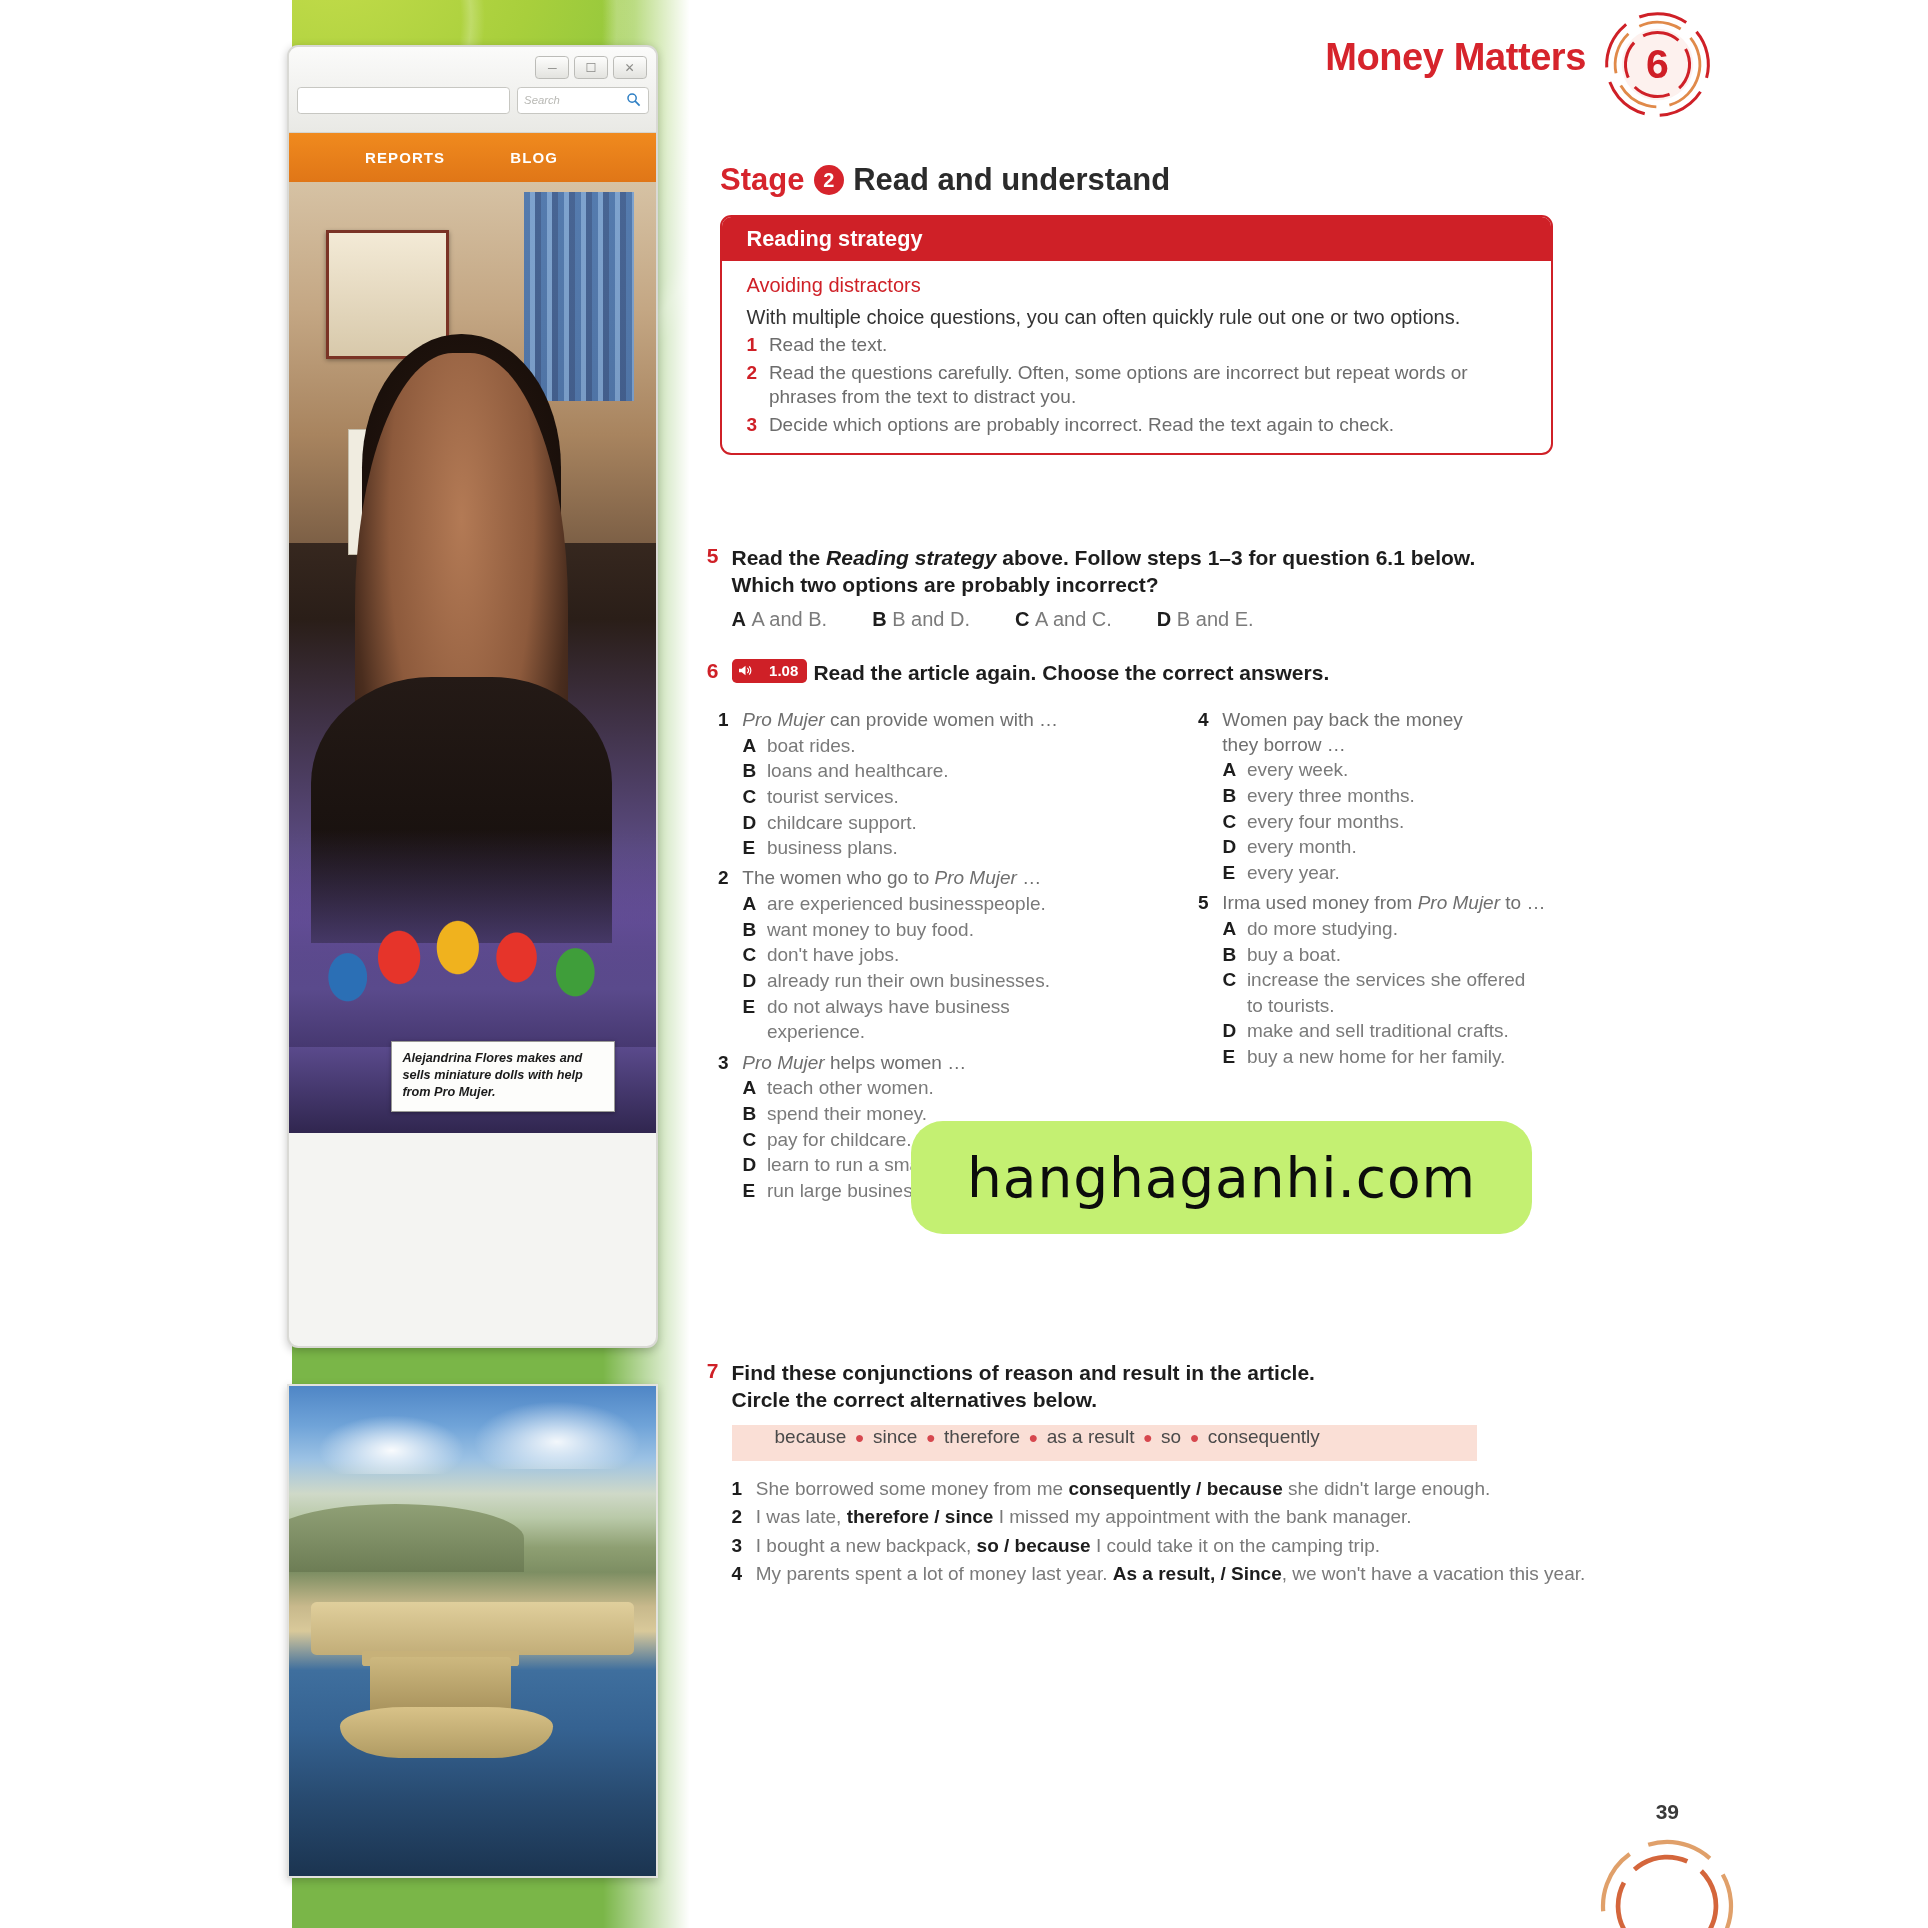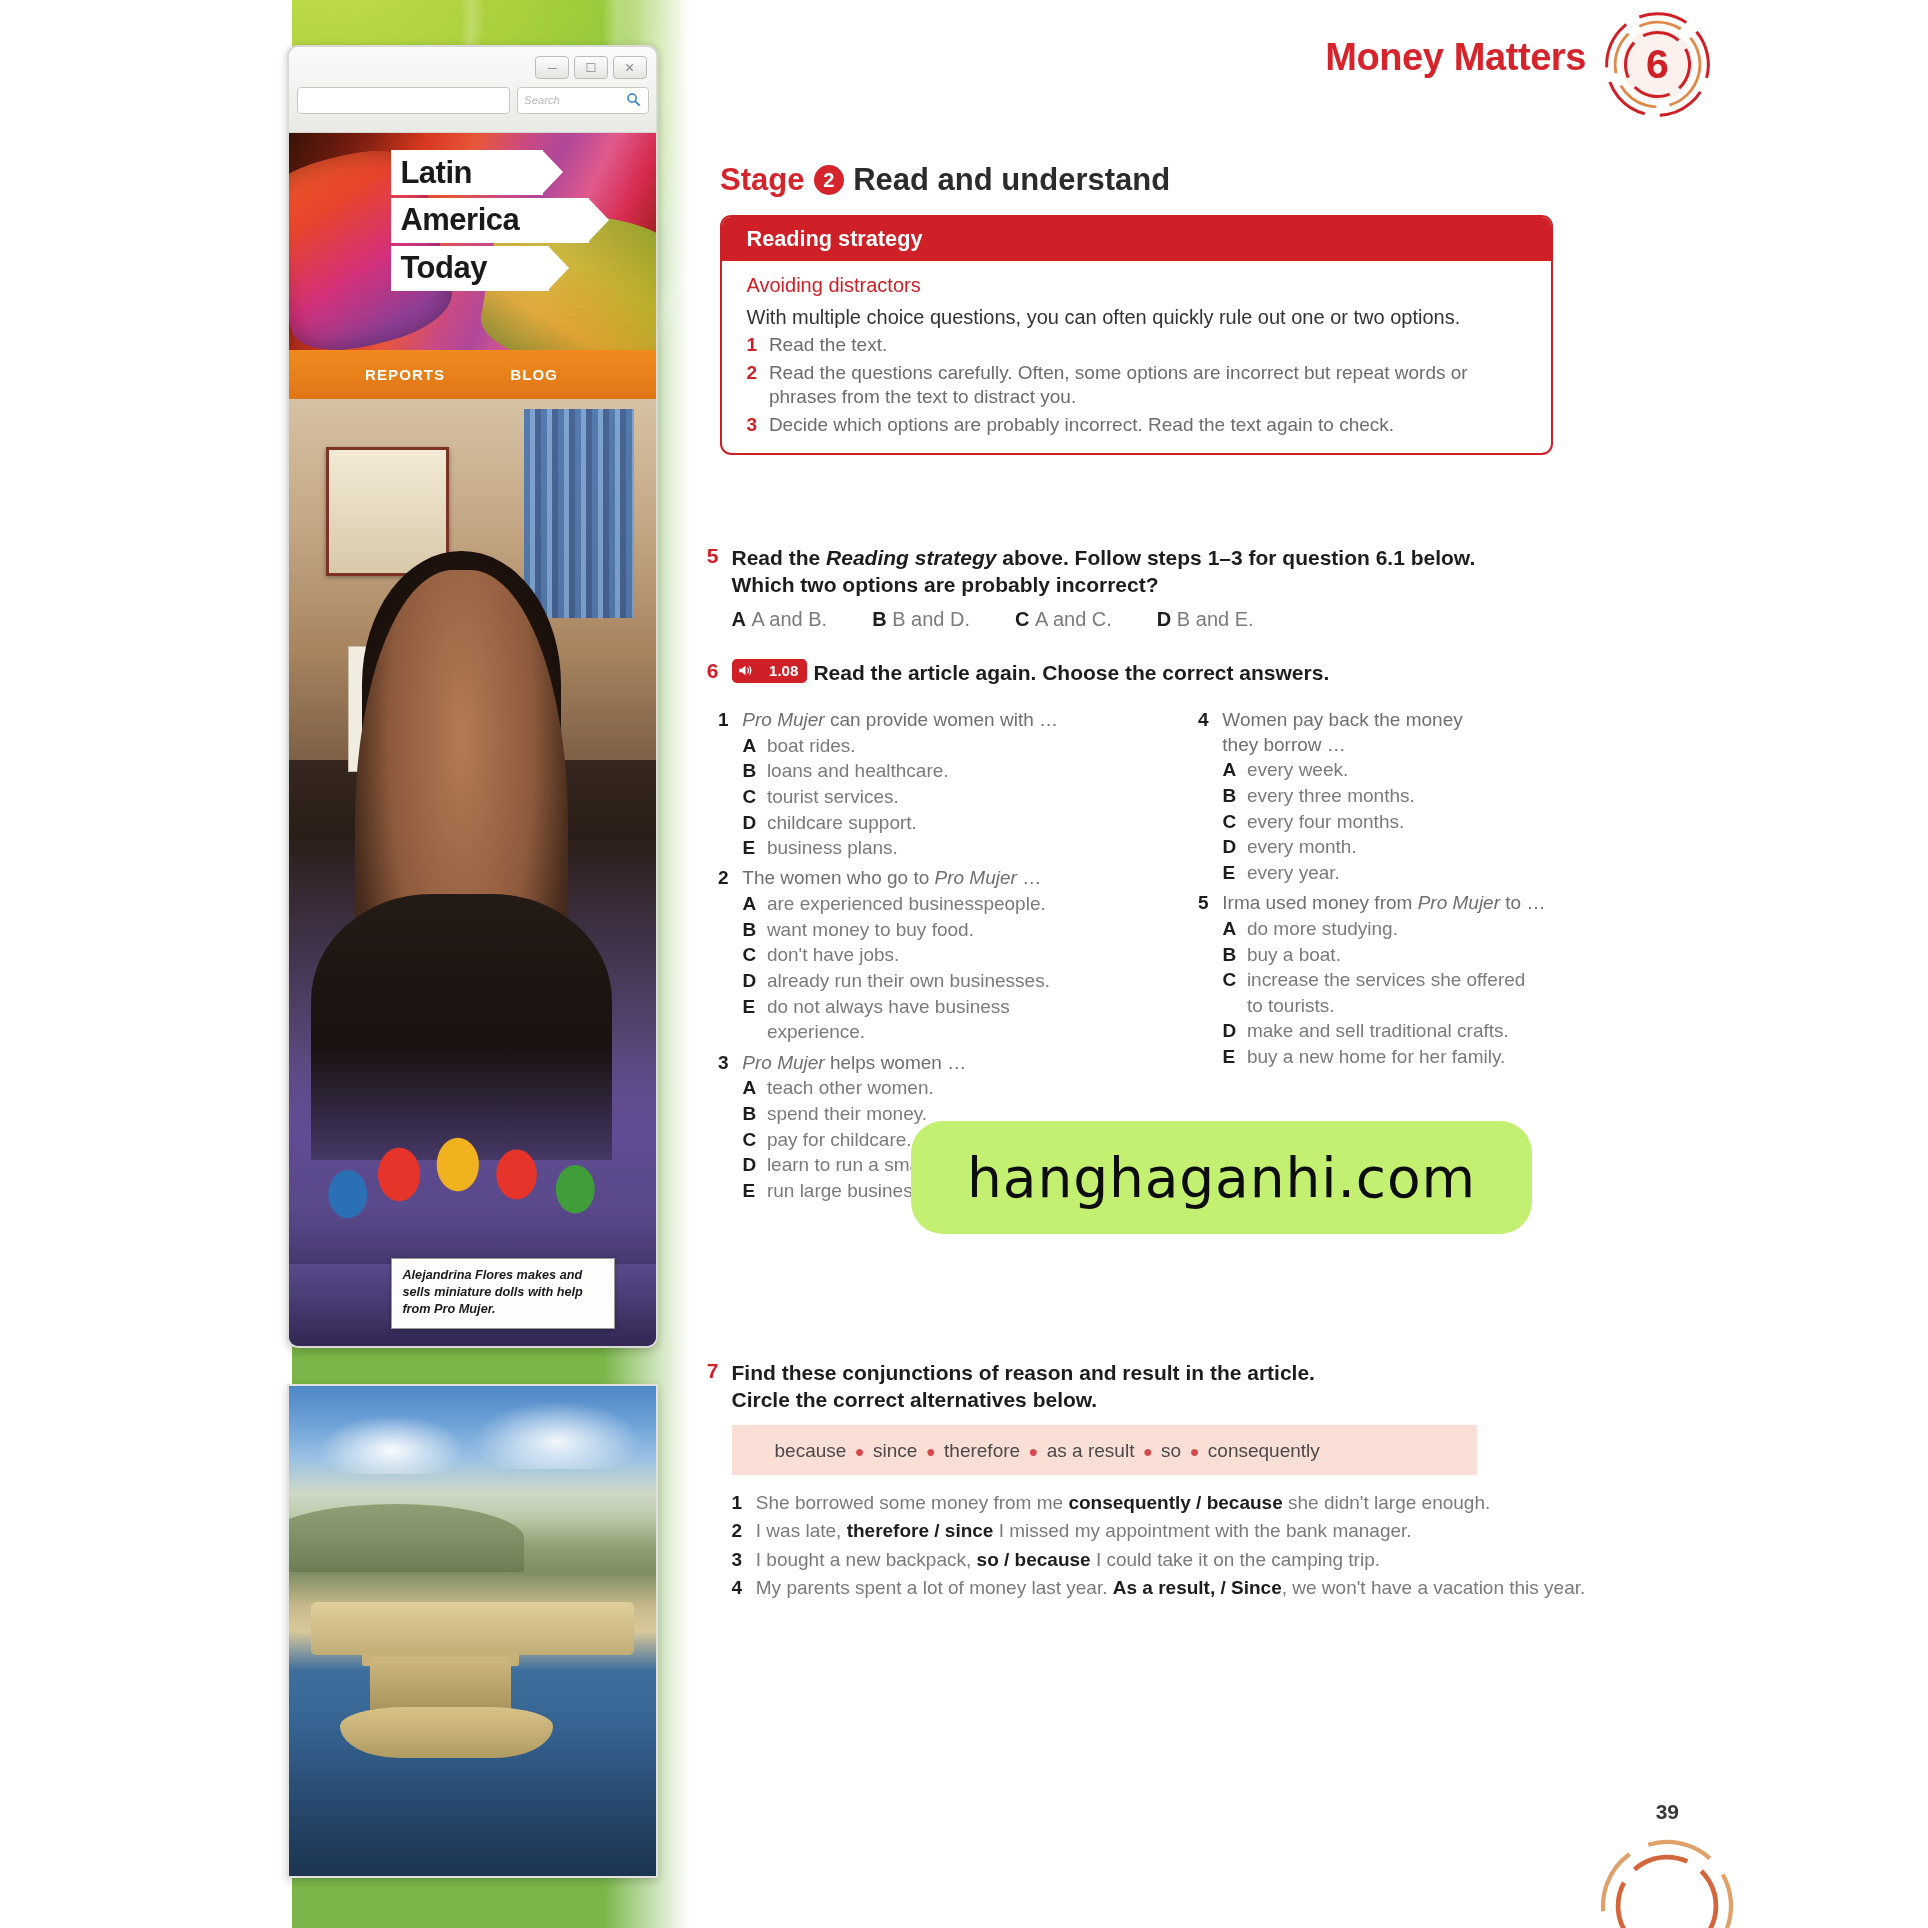--- a/index.html
+++ b/index.html
@@ -346,21 +346,21 @@
   .qhead { display:flex; gap:11.3px; font-size: 19px; color:#6f6f6f; line-height:1.3; }
   .qhead .qn { font-weight:bold; color:#1d1d1d; flex:0 0 auto; width: 13px; }
   .qhead i { font-style: italic; }
   .qopt { display:flex; gap:9.4px; font-size: 19px; color:#7a7a7a; line-height:1.35; padding-left: 24.5px; }
   .qopt .ql { font-weight:bold; color:#1d1d1d; flex:0 0 auto; width: 15px; }
 
   .ex7 { top: 1359px; width: 904px; }
   .band {
     margin-top: 11.3px;
     background:#fadfd6;
-    padding: 15px 0 13px 43px;
+    padding: 1px 0 13px 43px;
     font-size: 19px; color:#4a4a4a;
     width: 702px;
   }
   .band .dot { color:#d6474e; margin: 0 8.5px; font-size:16px; }
   .slist { margin-top: 15px; }
   .sitem { display:flex; gap:11.3px; font-size: 19px; color:#7a7a7a; line-height:1.4; margin-bottom: 1.9px; }
   .sitem .sn { color:#1d1d1d; font-weight:bold; flex:0 0 auto; width: 13px; }
   .sitem b { color:#1d1d1d; font-weight:bold; }
 
   .page-no {
@@ -406,27 +406,20 @@
         <div class="search-box">
           <span class="search-ph">Search</span>
           <svg class="mag" viewBox="0 0 16 16">
             <circle cx="6.5" cy="6.5" r="4.4" fill="none" stroke="#2e7fc4" stroke-width="1.6"></circle>
             <line x1="9.8" y1="9.8" x2="14.5" y2="14.5" stroke="#2e7fc4" stroke-width="1.8"></line>
           </svg>
         </div>
       </div>
     </div>
 
-    <div class="hero">
-      <div class="hero-logo">
-        <div class="hero-line l1">Latin</div>
-        <div class="hero-line l2">America</div>
-        <div class="hero-line l3">Today</div>
-      </div>
-    </div>
 
     <div class="navbar">
       <span class="nav-item nav-reports">REPORTS</span>
       <span class="nav-item nav-blog">BLOG</span>
     </div>
 
     <div class="photo-main">
       <div class="wall"></div>
       <div class="poster"></div>
       <div class="poster2"></div>

